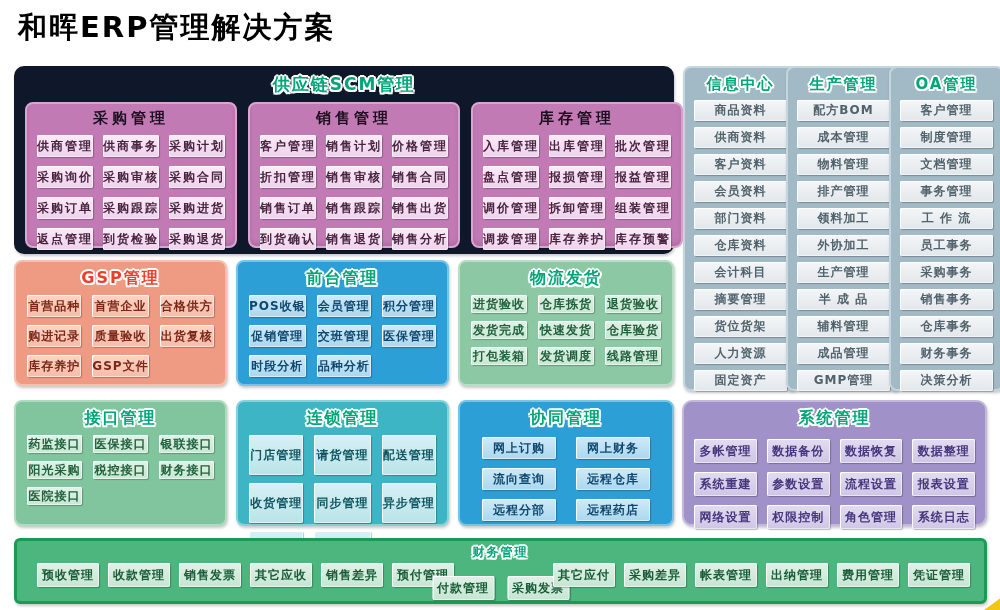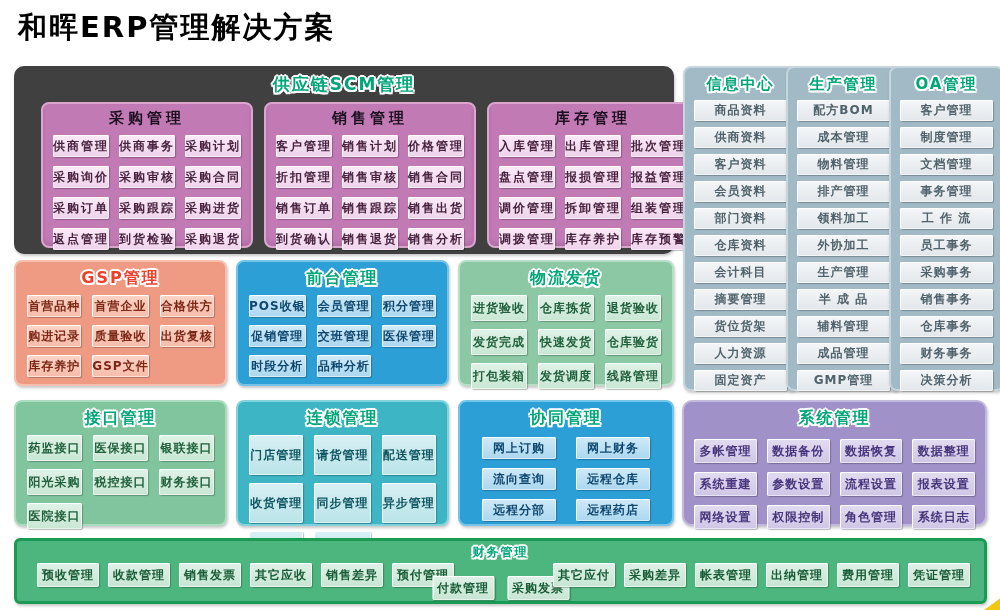--- a/index.html
+++ b/index.html
@@ -20,23 +20,23 @@
   }
   .red-title{color:#ee3f2a;}
   
   .btn{
     display:flex;align-items:center;justify-content:center;
     font-family:inherit;font-size:12px;font-weight:bold;letter-spacing:1px;
     border:none;border-radius:2px;padding:0;cursor:pointer;white-space:nowrap;
     box-shadow:inset 0 0 0 1px rgba(255,255,255,0.55),inset 1px 1px 0 rgba(255,255,255,0.9),1px 1px 1px rgba(0,0,0,0.25);
   }
   
-  .scm{left:14px;top:66px;width:660px;height:188px;background:#404040;border-radius:10px;}
+  .scm{left:14px;top:66px;width:660px;height:188px;background:#0f172a;border-radius:10px;}
   .scm-title{font-size:17px;padding-top:7px;}
-  .scm-row{display:flex;gap:11px;padding:6px 27px 0;}
+  .scm-row{display:flex;gap:11px;padding:6px 11px 0;}
   .subpanel{flex:1;height:146px;background:#c27ab5;border:2px solid #daa6d0;border-radius:8px;box-sizing:border-box;
             box-shadow:inset 0 -3px 4px rgba(0,0,0,0.10);}
   .subtitle{text-align:center;font-size:15px;font-weight:bold;color:#1c1020;letter-spacing:4px;margin:5px 0 7px;}
   .grid3{display:grid;grid-template-columns:repeat(3,1fr);gap:9px 10px;padding:0 10px;}
   .pink-btn{height:22px;background:linear-gradient(180deg,#fbeaf8,#eed3ea);color:#47233f;letter-spacing:2px;}
   
   .col{top:66px;width:115px;height:325px;background:#a2b9c6;border:2px solid #c6d6de;border-radius:8px;}
   .col-info{left:683px;}.col-prod{left:786px;}.col-oa{left:889px;}
   .col-title{font-size:15px;line-height:20px;margin-top:6px;}
   .col-list{display:flex;flex-direction:column;gap:6px;padding:6px 9px 0;}
@@ -48,21 +48,21 @@
   .mid .grid3{margin-top:8px;padding:0 11px;gap:8px 11px;}
   .gsp{left:14px;background:#ef9b83;border:2px solid #f7c0ae;}
   .front{left:236px;background:#2b9fd6;border:2px solid #74c5e8;}
   .logi{left:458px;width:216px;background:#8cc8a4;border:2px solid #b7dfc7;}
   .iface{left:14px;background:#80c59d;border:2px solid #abdcbf;}
   .chain{left:236px;background:#3db5c4;border:2px solid #83d3dd;}
   .collab{left:458px;width:216px;background:#2b9fd6;border:2px solid #74c5e8;}
   .grid2{display:grid;grid-template-columns:repeat(2,74px);justify-content:center;gap:9px 20px;margin-top:10px;}
   .gsp-btn{height:22px;background:linear-gradient(180deg,#fcd4c6,#f6bca9);color:#7c2716;}
   .blue-btn{height:22px;background:linear-gradient(180deg,#cfeaf8,#abd7ef);color:#0f486f;}
-  .green-btn{height:26px;background:linear-gradient(180deg,#e0f2e7,#c8e7d3);color:#20603c;}
+  .green-btn{height:18px;background:linear-gradient(180deg,#e0f2e7,#c8e7d3);color:#20603c;}
   .chain-btn{height:40px;background:linear-gradient(180deg,#d8f0f3,#b9e4e9);color:#0e5560;}
   
   .system{left:682px;top:400px;width:305px;height:126px;background:#a191c9;border:2px solid #c3b8de;border-radius:10px;}
   .grid4{display:grid;grid-template-columns:repeat(4,1fr);gap:9px 10px;padding:4px 10px;margin-top:8px;}
   .sys-btn{height:24px;background:linear-gradient(180deg,#e2dcf0,#cfc6e6);color:#46357c;}
   
   .finance{left:14px;top:538px;width:973px;height:66px;background:#4cb67e;border:3px solid #1b9a54;border-radius:6px;}
   .fin-title{position:absolute;left:50%;transform:translateX(-50%);top:3px;font-size:12px;}
   .fin-left{position:absolute;left:20px;top:22px;display:flex;gap:9px;}
   .fin-center{position:absolute;left:50%;transform:translateX(-50%);top:35px;display:flex;gap:13px;}

